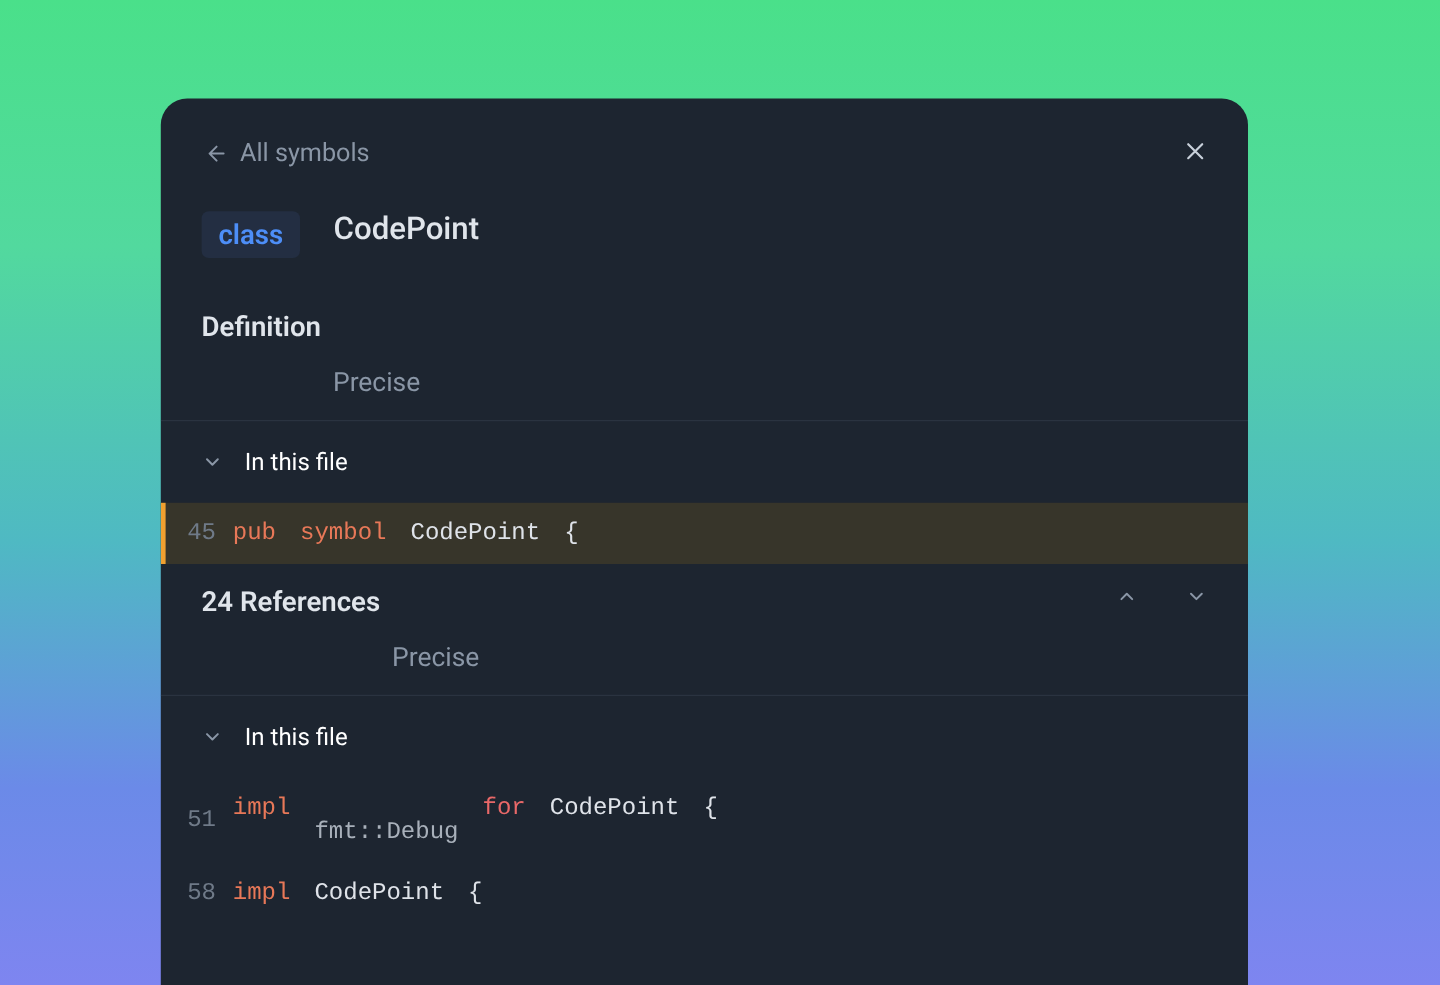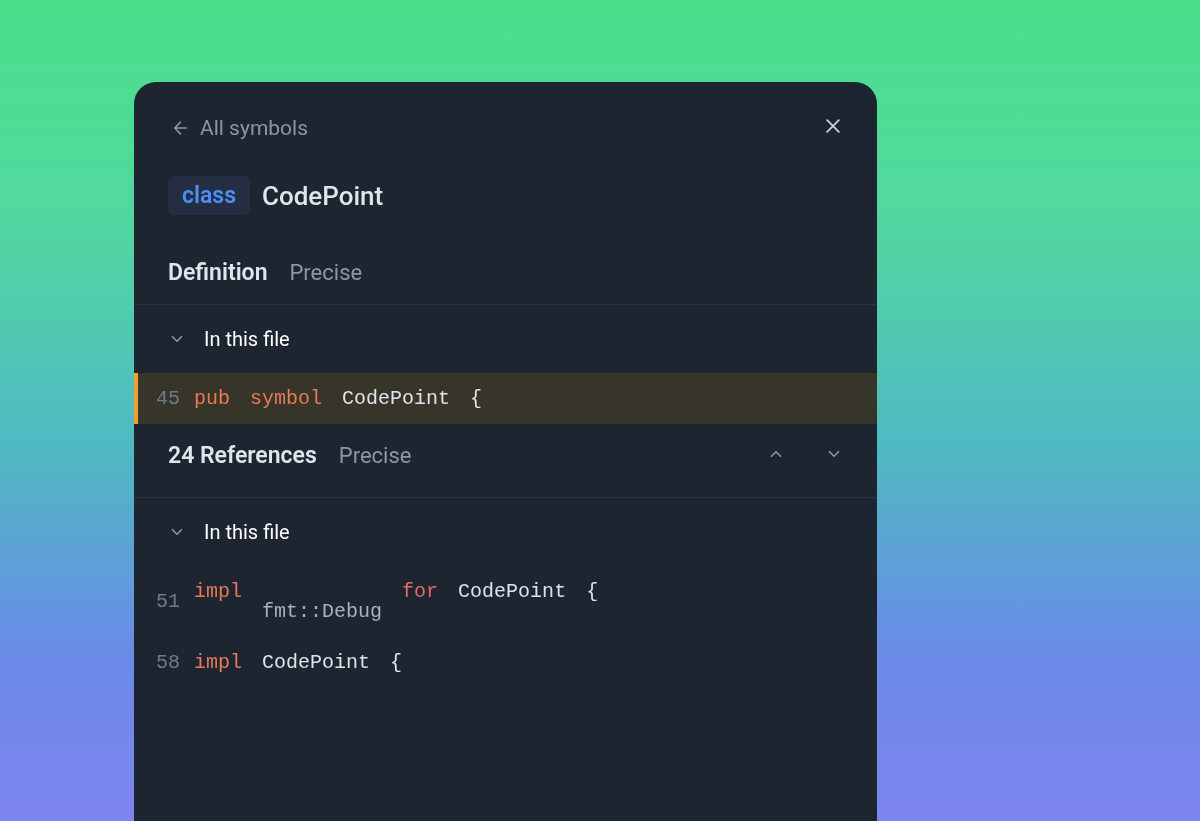--- a/index.html
+++ b/index.html
@@ -11,21 +11,21 @@
       font-family: -apple-system, BlinkMacSystemFont, "Segoe UI", Roboto, Helvetica, Arial, sans-serif;
       width: 1200px;
       height: 821px;
       background: linear-gradient(180deg, #4ae08a 0%, #52d99e 25%, #4fb9c3 55%, #6b8ae8 80%, #7e85f0 100%);
       overflow: hidden;
     }
     .panel {
       position: absolute;
       left: 134px;
       top: 82px;
-      width: 743px;
+      width: 906px;
       height: 739px;
       background: #1d2530;
       border-radius: 22px 22px 0 0;
       overflow: hidden;
     }
     .topbar {
       display: flex;
       align-items: center;
       padding: 28px 34px 0 34px;
       height: 64px;
@@ -62,22 +62,22 @@
     }
     .close-btn svg {
       width: 20px;
       height: 20px;
       stroke: #c8d0da;
       stroke-width: 2.2;
       fill: none;
     }
     .symbol-row {
       display: flex;
-      align-items: center;
-      gap: 12px;
+      align-items: flex-start;
+      gap: 28px;
       padding: 30px 34px 0 34px;
     }
     .badge {
       background: #232e42;
       color: #4d8ef7;
       font-weight: 600;
       font-size: 23px;
       padding: 6px 14px;
       border-radius: 6px;
     }
@@ -91,40 +91,40 @@
       font-size: 20px;
       line-height: 1.55;
       color: #9aa5b3;
     }
     .link {
       color: #4d8ef7;
       cursor: pointer;
     }
     .section-header {
       display: flex;
-      align-items: center;
-      gap: 22px;
+      gap: 10px;
       padding: 44px 34px 18px 34px;
       border-bottom: 1px solid #2a3340;
     }
     .section-header.ref-header {
       padding-top: 18px;
-      padding-bottom: 28px;
+      padding-bottom: 18px;
       border-top: none;
       border-bottom: 1px solid #2a3340;
     }
     .section-title {
       color: #e0e5eb;
       font-size: 23px;
       font-weight: 600;
     }
     .section-sub {
       color: #8a96a6;
       font-size: 22px;
       font-weight: 400;
+      margin-top: 48px;
     }
     .nav-arrows {
       display: flex;
       gap: 40px;
       margin-left: auto;
     }
     .nav-arrow {
       color: #8a96a6;
       cursor: pointer;
       display: inline-flex;

